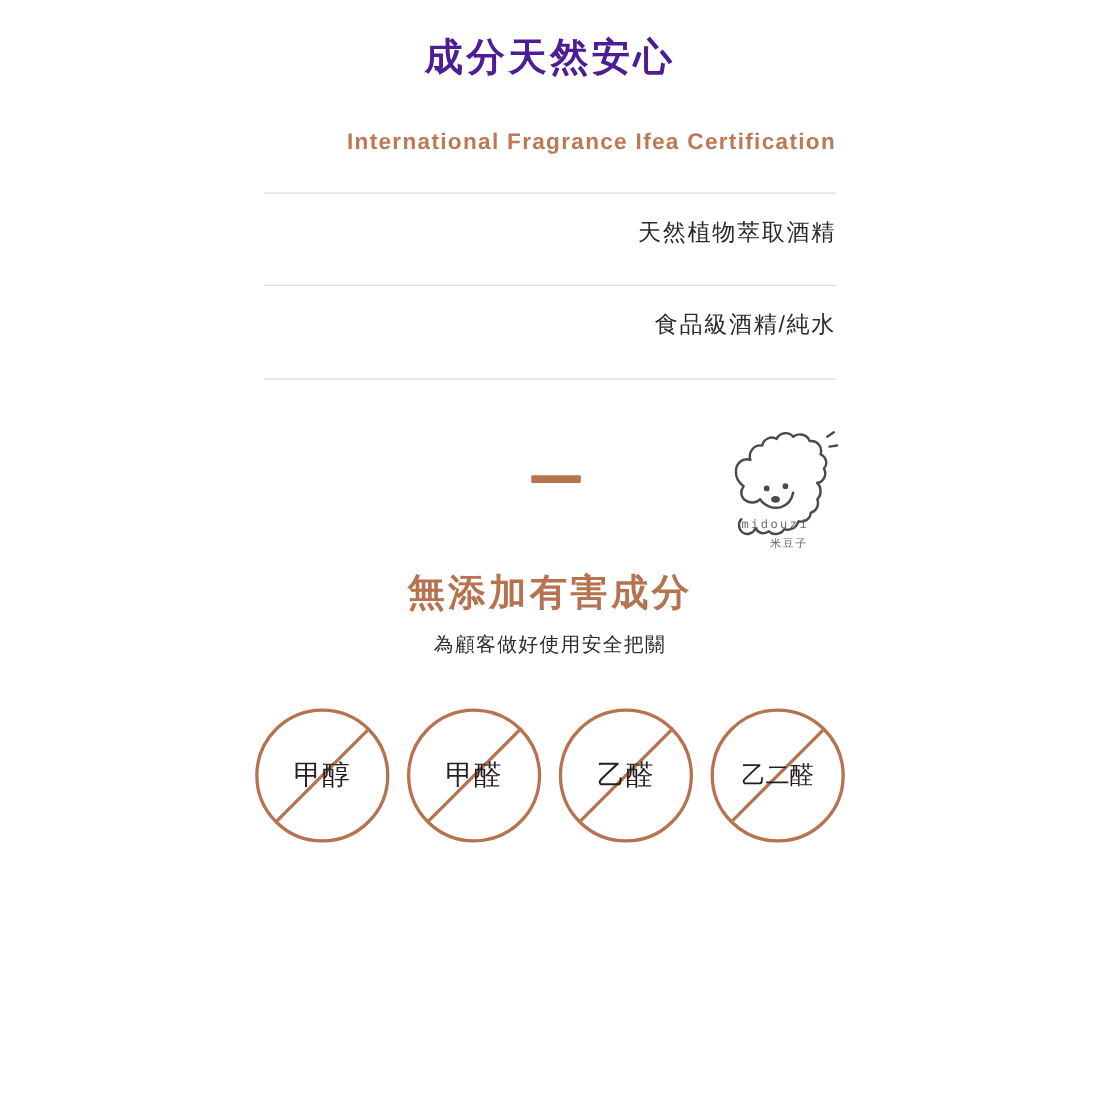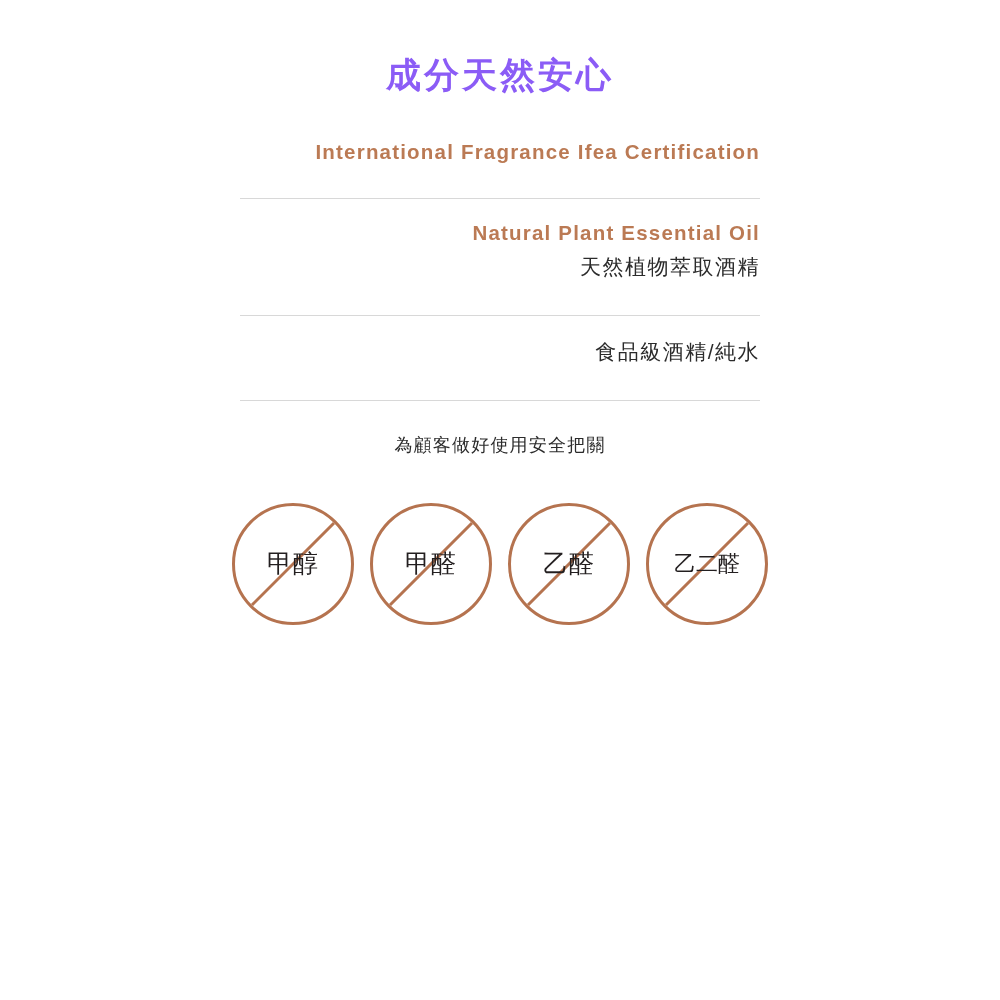--- a/index.html
+++ b/index.html
@@ -20,24 +20,24 @@
     height: 1000px;
     position: relative;
     box-sizing: border-box;
   }
 
   
   .main-title {
     text-align: center;
     font-size: 35px;
     font-weight: bold;
-    color: #8b5cf6;
+    color: #4c1d95;
     letter-spacing: 3px;
     margin: 0;
-    padding-top: 52px;
+    padding-top: 29px;
   }
 
   
   .ingredients {
     margin: 0 auto;
     padding-top: 38px;
     width: 520px;
   }
   .ing-block {
     text-align: right;
@@ -112,21 +112,21 @@
     color: #b5734f;
     letter-spacing: 3px;
     margin: 0;
     padding-top: 2px;
   }
   .sub-caption {
     text-align: center;
     font-size: 18px;
     color: #2b2b2b;
     letter-spacing: 1.2px;
-    margin-top: 32px;
+    margin-top: 12px;
   }
 
   
   .badges {
     display: flex;
     justify-content: center;
     gap: 16px;
     margin-top: 46px;
   }
   .badge {
@@ -167,34 +167,66 @@
 
   <div class="ingredients">
 
     <div class="ing-block">
       <div class="ing-en">International Fragrance Ifea Certification</div>
     </div>
 
     <div class="divider"></div>
 
     <div class="ing-block">
-      <div class="ing-en">Natural Plant Essential Oil</div>
       <div class="ing-zh">天然植物萃取酒精</div>
     </div>
 
     <div class="divider"></div>
 
     <div class="ing-block">
       <div class="ing-zh">食品級酒精/純水</div>
     </div>
 
     <div class="divider"></div>
   </div>
 
-
+  <div class="mid-area">
+    <div class="dash"></div>
+
+    <div class="dog-wrap">
+      <svg width="130" height="140" viewBox="0 0 130 140" fill="none" xmlns="http://www.w3.org/2000/svg">
+        <g stroke="#4a4a4a" stroke-width="2.2" stroke-linecap="round" stroke-linejoin="round" fill="none">
+
+          <path d="M34 48 c-7 -2 -13 3 -13 11 c0 6 3 10 7 13 c-3 4 -3 10 2 13 c4 3 10 2 13 -1"></path>
+
+          <path d="M34 48 c-2 -8 4 -14 11 -13 c1 -6 8 -9 13 -6 c3 -6 11 -7 15 -2 c5 -4 13 -2 15 4 c7 -1 12 5 10 12 c5 2 7 9 3 13 c3 5 0 12 -6 13"></path>
+
+          <path d="M95 69 c4 4 4 11 0 15 c2 5 -1 11 -6 12 c0 6 -6 9 -11 8"></path>
+
+          <path d="M78 104 c-2 6 -8 9 -13 7 c-3 5 -10 6 -14 2 c-4 3 -10 2 -12 -3"></path>
+          <path d="M39 110 c-2 5 -8 7 -12 4 c-4 -3 -4 -9 -1 -12"></path>
+
+          <path d="M43 84 c4 6 12 9 19 7 c6 -2 10 -7 11 -13"></path>
+
+          <circle cx="49" cy="74" r="2.6" fill="#4a4a4a" stroke="none"></circle>
+          <circle cx="66" cy="72" r="2.6" fill="#4a4a4a" stroke="none"></circle>
+
+          <path d="M57 81 c2 0 4 1 4 3 c0 2 -2 3 -4 3 c-2 0 -4 -1 -4 -3 c0 -2 2 -3 4 -3z" fill="#4a4a4a" stroke="none"></path>
+
+          <path d="M104 27 l6 -4"></path>
+          <path d="M106 36 l7 -1"></path>
+        </g>
+      </svg>
+    </div>
+
+    <div class="brand-latin">midouzi</div>
+    <div class="brand-zh">米豆子</div>
+  </div>
+
+  <h2 class="sub-title">無添加有害成分</h2>
   <div class="sub-caption">為顧客做好使用安全把關</div>
 
   <div class="badges">
     <div class="badge">
       <span class="slash"></span>
       <span class="badge-text">甲醇</span>
     </div>
     <div class="badge">
       <span class="slash"></span>
       <span class="badge-text">甲醛</span>

